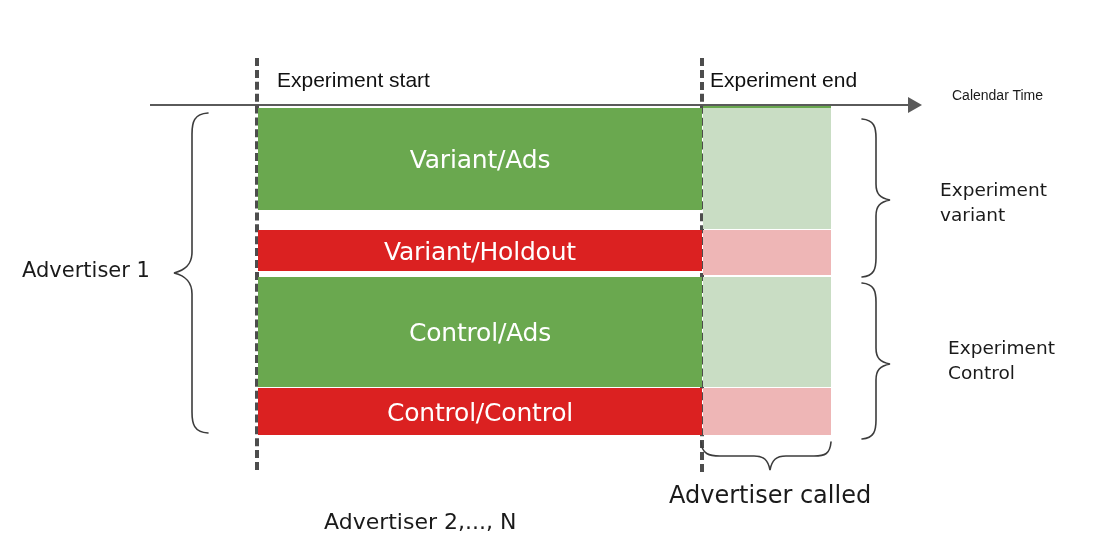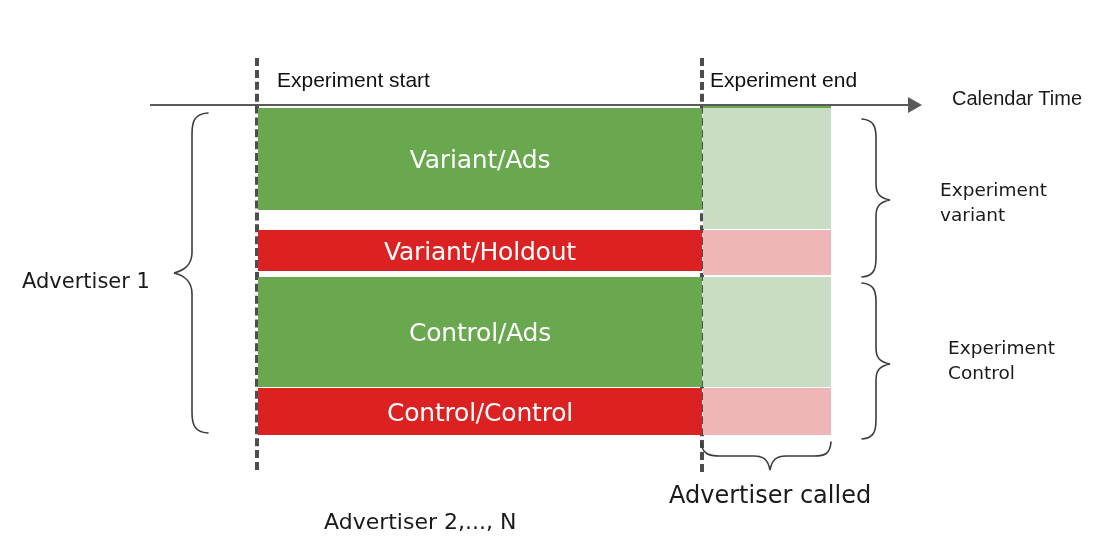--- a/index.html
+++ b/index.html
@@ -32,21 +32,21 @@
     width: 0;
     height: 0;
     border-left: 14px solid #5a5a5a;
     border-top: 8px solid transparent;
     border-bottom: 8px solid transparent;
   }
   .calendar-time-label {
     position: absolute;
     left: 952px;
     top: 87px;
-    font-size: 20px;
+    font-size: 14px;
     color: #1a1a1a;
     white-space: nowrap;
     font-family: "Liberation Sans", sans-serif;
   }
 
   
   .vdash {
     position: absolute;
     width: 0;
     border-left: 4px dashed #4d4d4d;
@@ -128,21 +128,21 @@
   .brace-called     { left: 700px; top: 440px; }
 
   
   .caption {
     position: absolute;
     color: #1a1a1a;
     font-family: "DejaVu Sans", sans-serif;
     white-space: pre-line;
   }
   .cap-advertiser1 {
-    left: 22px; top: 269px;
+    left: 22px; top: 258px;
     font-size: 21px;
   }
   .cap-exp-variant {
     left: 940px; top: 177px;
     font-size: 18.5px; line-height: 25px;
   }
   .cap-exp-control {
     left: 948px; top: 335px;
     font-size: 18.5px; line-height: 25px;
   }

